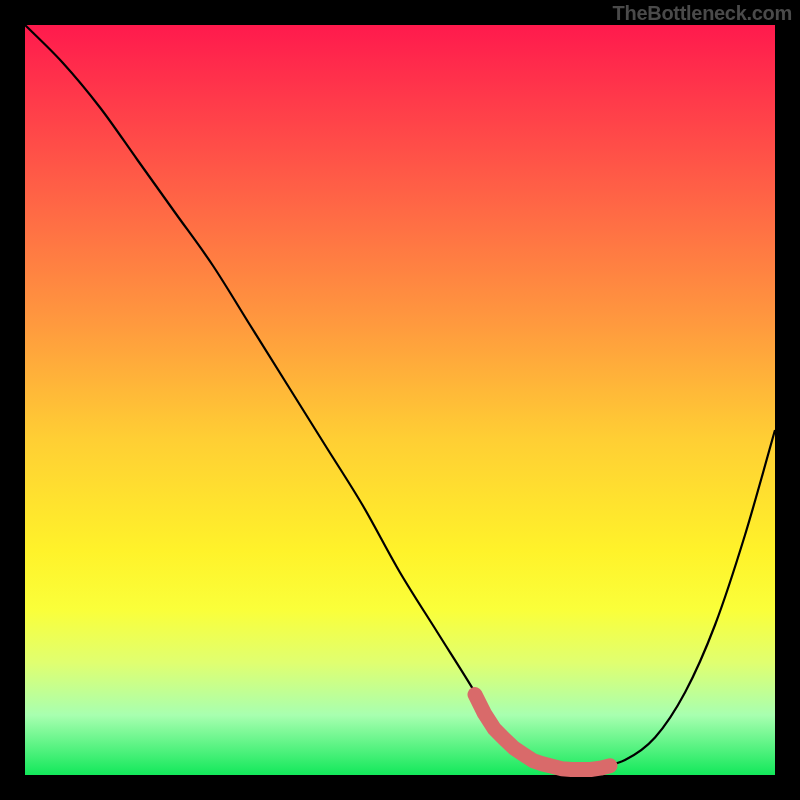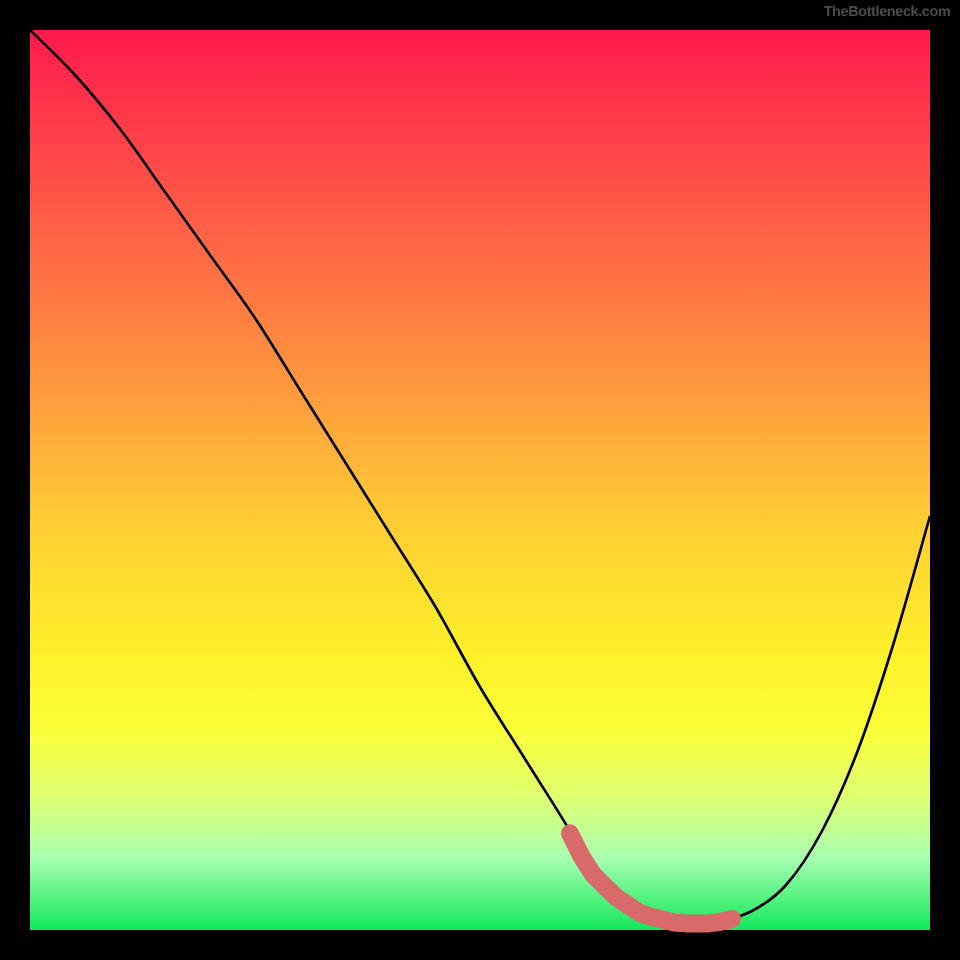--- a/index.html
+++ b/index.html
@@ -26,21 +26,21 @@
       #fff22a 70%,
       #faff3a 78%,
       #e0ff70 85%,
       #a8ffb0 92%,
       #12e85a 100%);
   }
   .watermark {
     position: absolute;
     top: 2px;
     right: 8px;
-    font-size: 12px;
+    font-size: 20px;
     font-weight: bold;
     color: #4a4a4a;
     z-index: 10;
     letter-spacing: -0.3px;
   }
   svg.plot {
     position: absolute;
     left: 0;
     top: 0;
     width: 750px;

